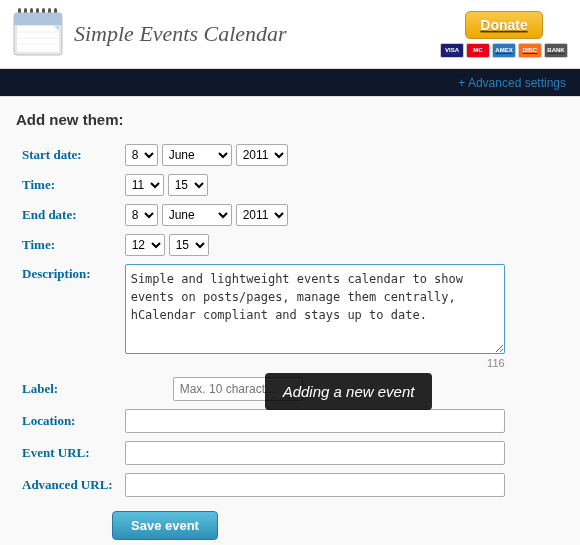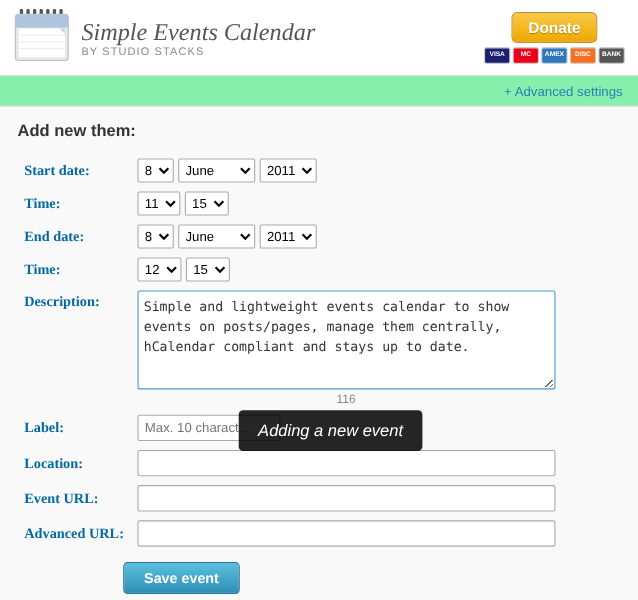--- a/index.html
+++ b/index.html
@@ -40,20 +40,21 @@
       font-size: 10px;
       color: #888;
       text-transform: uppercase;
       letter-spacing: 1px;
       display: block;
     }
     .donate-btn {
       display: flex;
       flex-direction: column;
       align-items: center;
+      text-decoration: underline;
     }
     .donate-paypal {
       background: linear-gradient(to bottom, #f7c948, #f0a800);
       border: 1px solid #c8922b;
       border-radius: 5px;
       padding: 5px 14px;
       font-size: 14px;
       font-weight: bold;
       color: #fff;
       cursor: pointer;
@@ -78,21 +79,21 @@
       color: #333;
     }
     .card-visa { background: #1a1f71; color: #fff; }
     .card-mc { background: #eb001b; color: #fff; }
     .card-amex { background: #2e77bc; color: #fff; }
     .card-disc { background: #f76f20; color: #fff; }
     .card-bank { background: #555; color: #fff; }
 
     
     .advanced-settings-bar {
-      background: #86efac;
+      background: #0f172a;
       border-bottom: 1px solid #e0e0e0;
       text-align: right;
       padding: 6px 14px;
     }
     .advanced-settings-link {
       color: #2980b9;
       font-size: 12px;
       cursor: pointer;
       text-decoration: none;
     }
@@ -156,32 +157,33 @@
       height: 90px;
       border: 1px solid #4a9aca;
       border-radius: 2px;
       padding: 5px;
       font-size: 12px;
       resize: vertical;
       color: #333;
       line-height: 1.5;
     }
     .char-count {
-      text-align: center;
+      text-align: right;
       font-size: 11px;
       color: #888;
       width: 380px;
     }
     .label-input { width: 130px; }
     .full-input { width: 380px; }
 
     
     .tooltip-overlay {
       position: relative;
       display: inline-block;
+      margin-left: 48px;
     }
     .tooltip-box {
       background: rgba(0,0,0,0.85);
       color: #fff;
       font-size: 15px;
       font-style: italic;
       padding: 10px 18px;
       border-radius: 4px;
       white-space: nowrap;
       position: absolute;
@@ -233,21 +235,20 @@
       <rect x="5" y="18" width="42" height="26" fill="#fff" rx="1"></rect>
 
       <line x1="5" y1="24" x2="47" y2="24" stroke="#ddd" stroke-width="0.5"></line>
       <line x1="5" y1="30" x2="47" y2="30" stroke="#ddd" stroke-width="0.5"></line>
       <line x1="5" y1="36" x2="47" y2="36" stroke="#ddd" stroke-width="0.5"></line>
 
       <polygon points="42,18 47,18 47,23" fill="#c0d8f0"></polygon>
     </svg>
     <div>
       <span class="app-title">Simple Events Calendar</span>
-      <span class="by-studio">BY STUDIO STACKS</span>
     </div>
   </div>
   <div class="donate-btn">
     <button class="donate-paypal">Donate</button>
     <div class="card-icons">
       <div class="card-icon card-visa">VISA</div>
       <div class="card-icon card-mc">MC</div>
       <div class="card-icon card-amex">AMEX</div>
       <div class="card-icon card-disc">DISC</div>
       <div class="card-icon card-bank">BANK</div>

